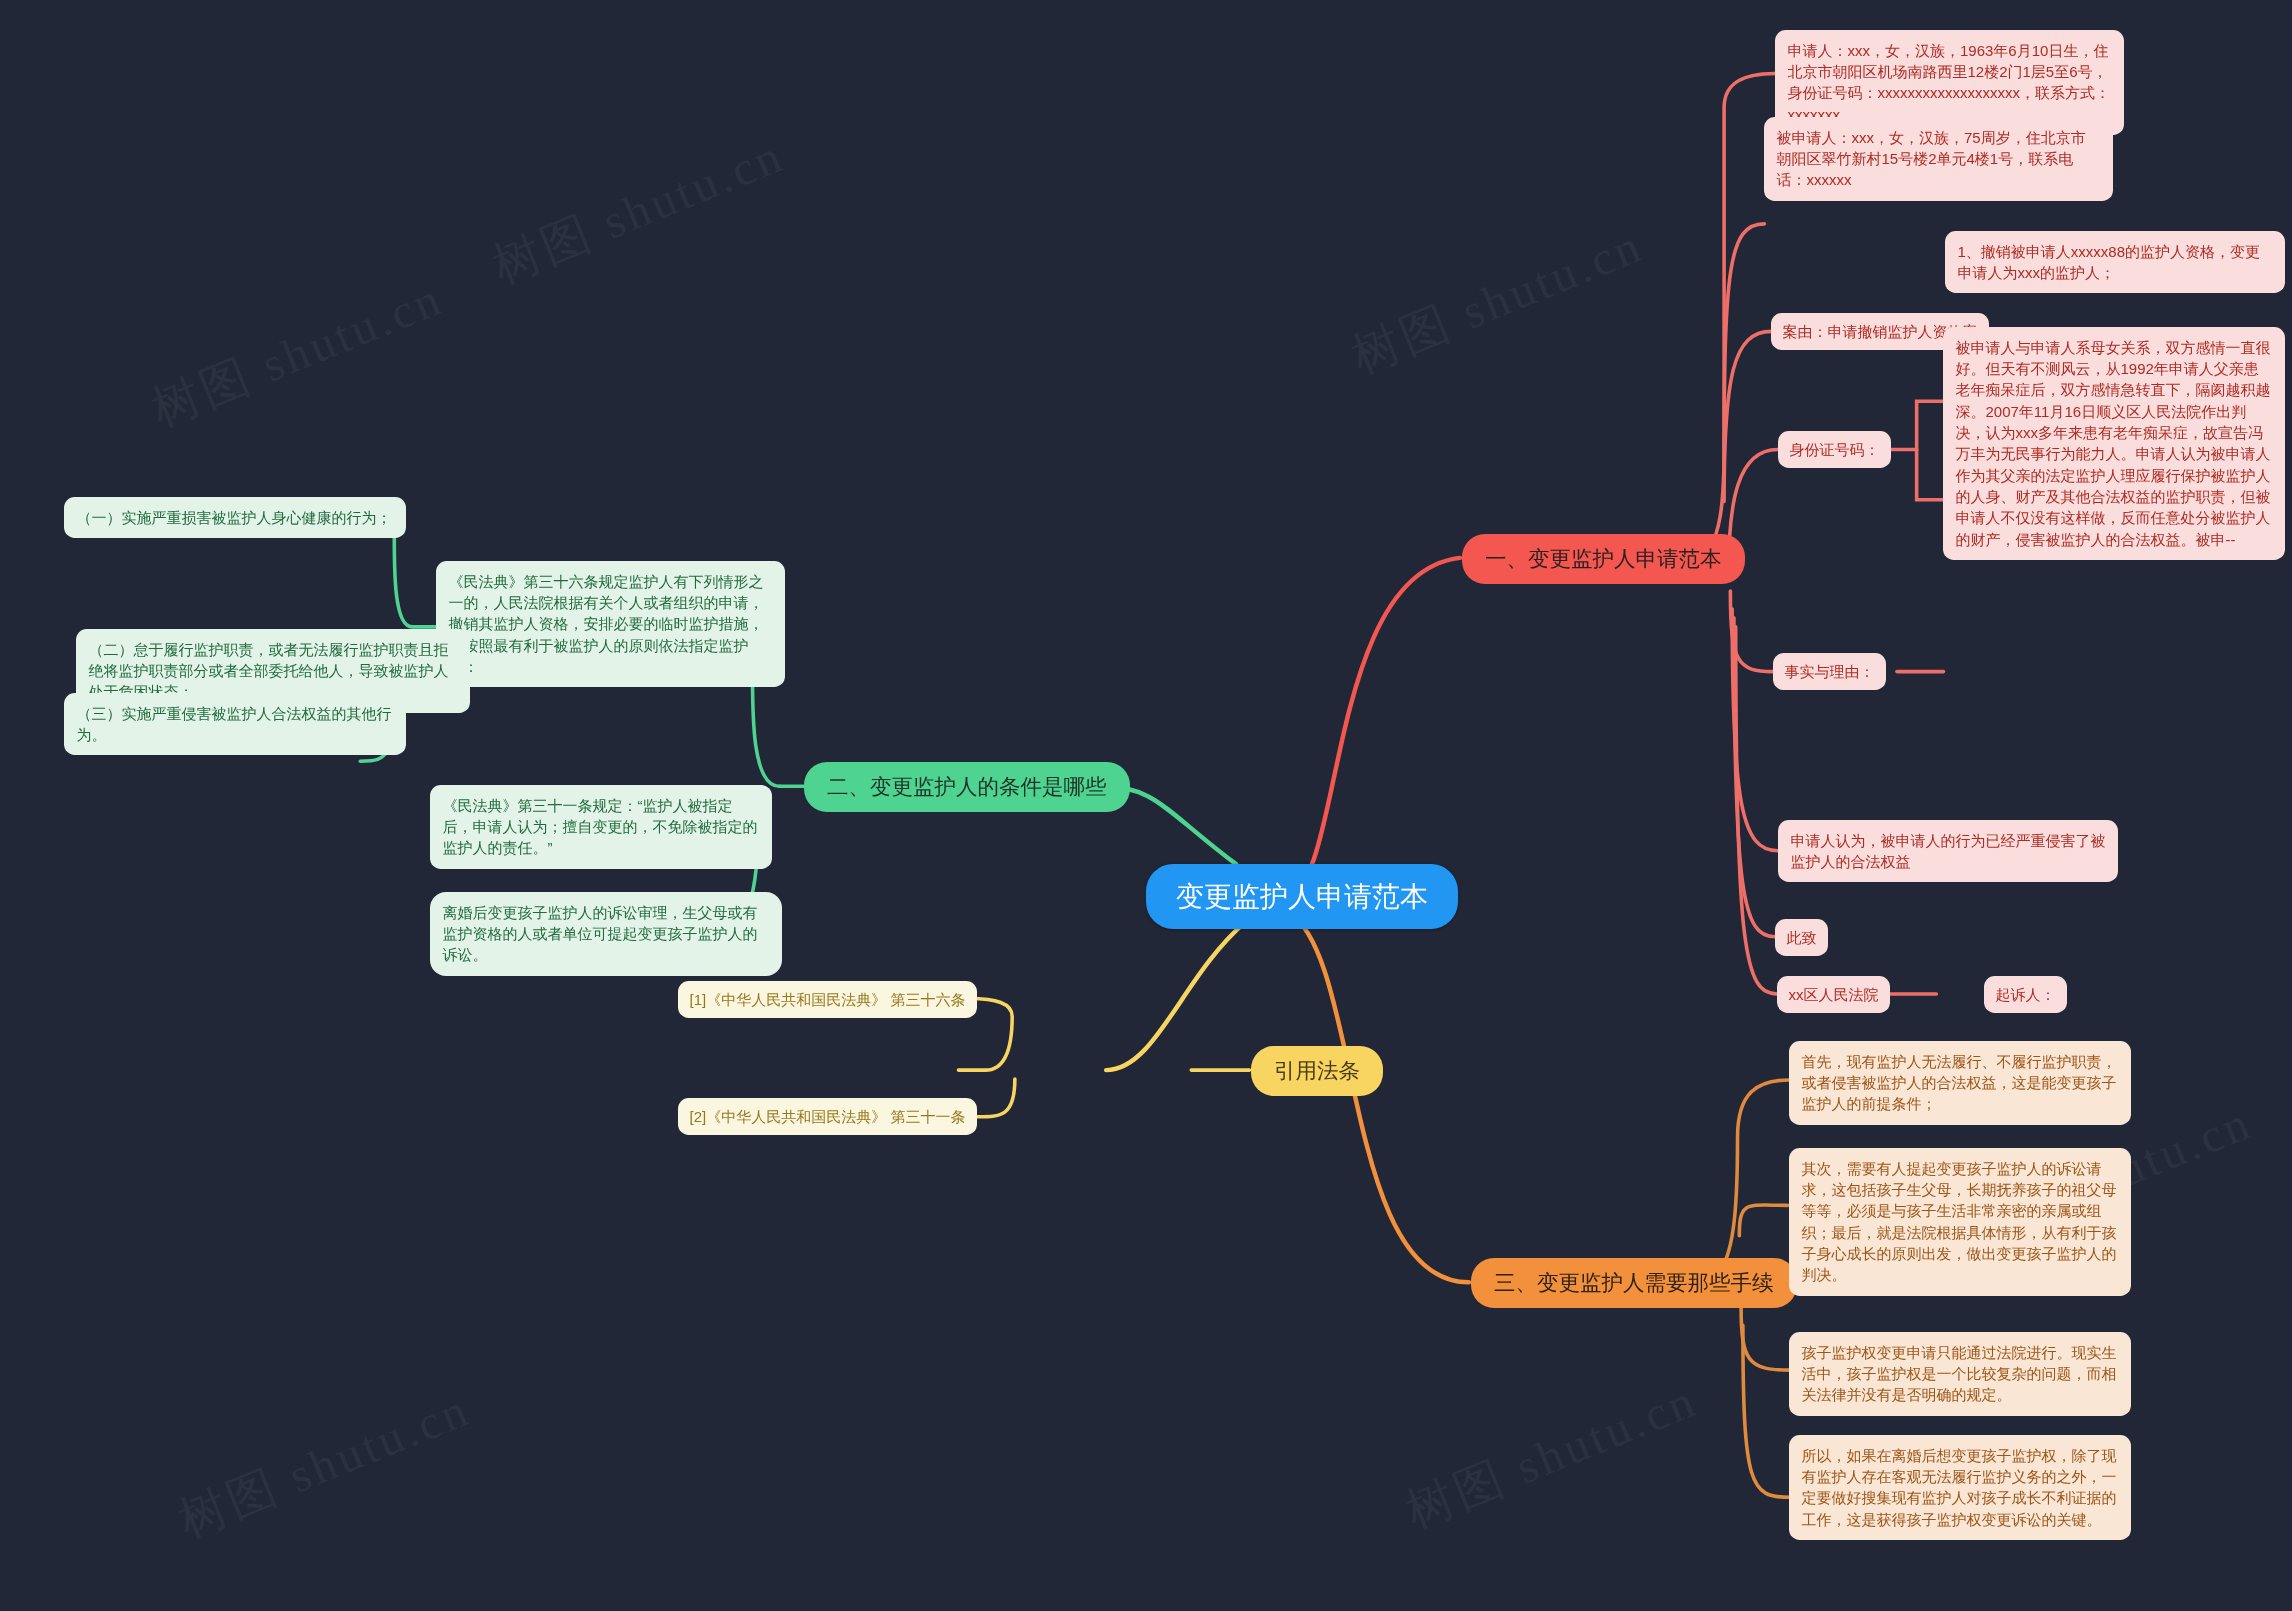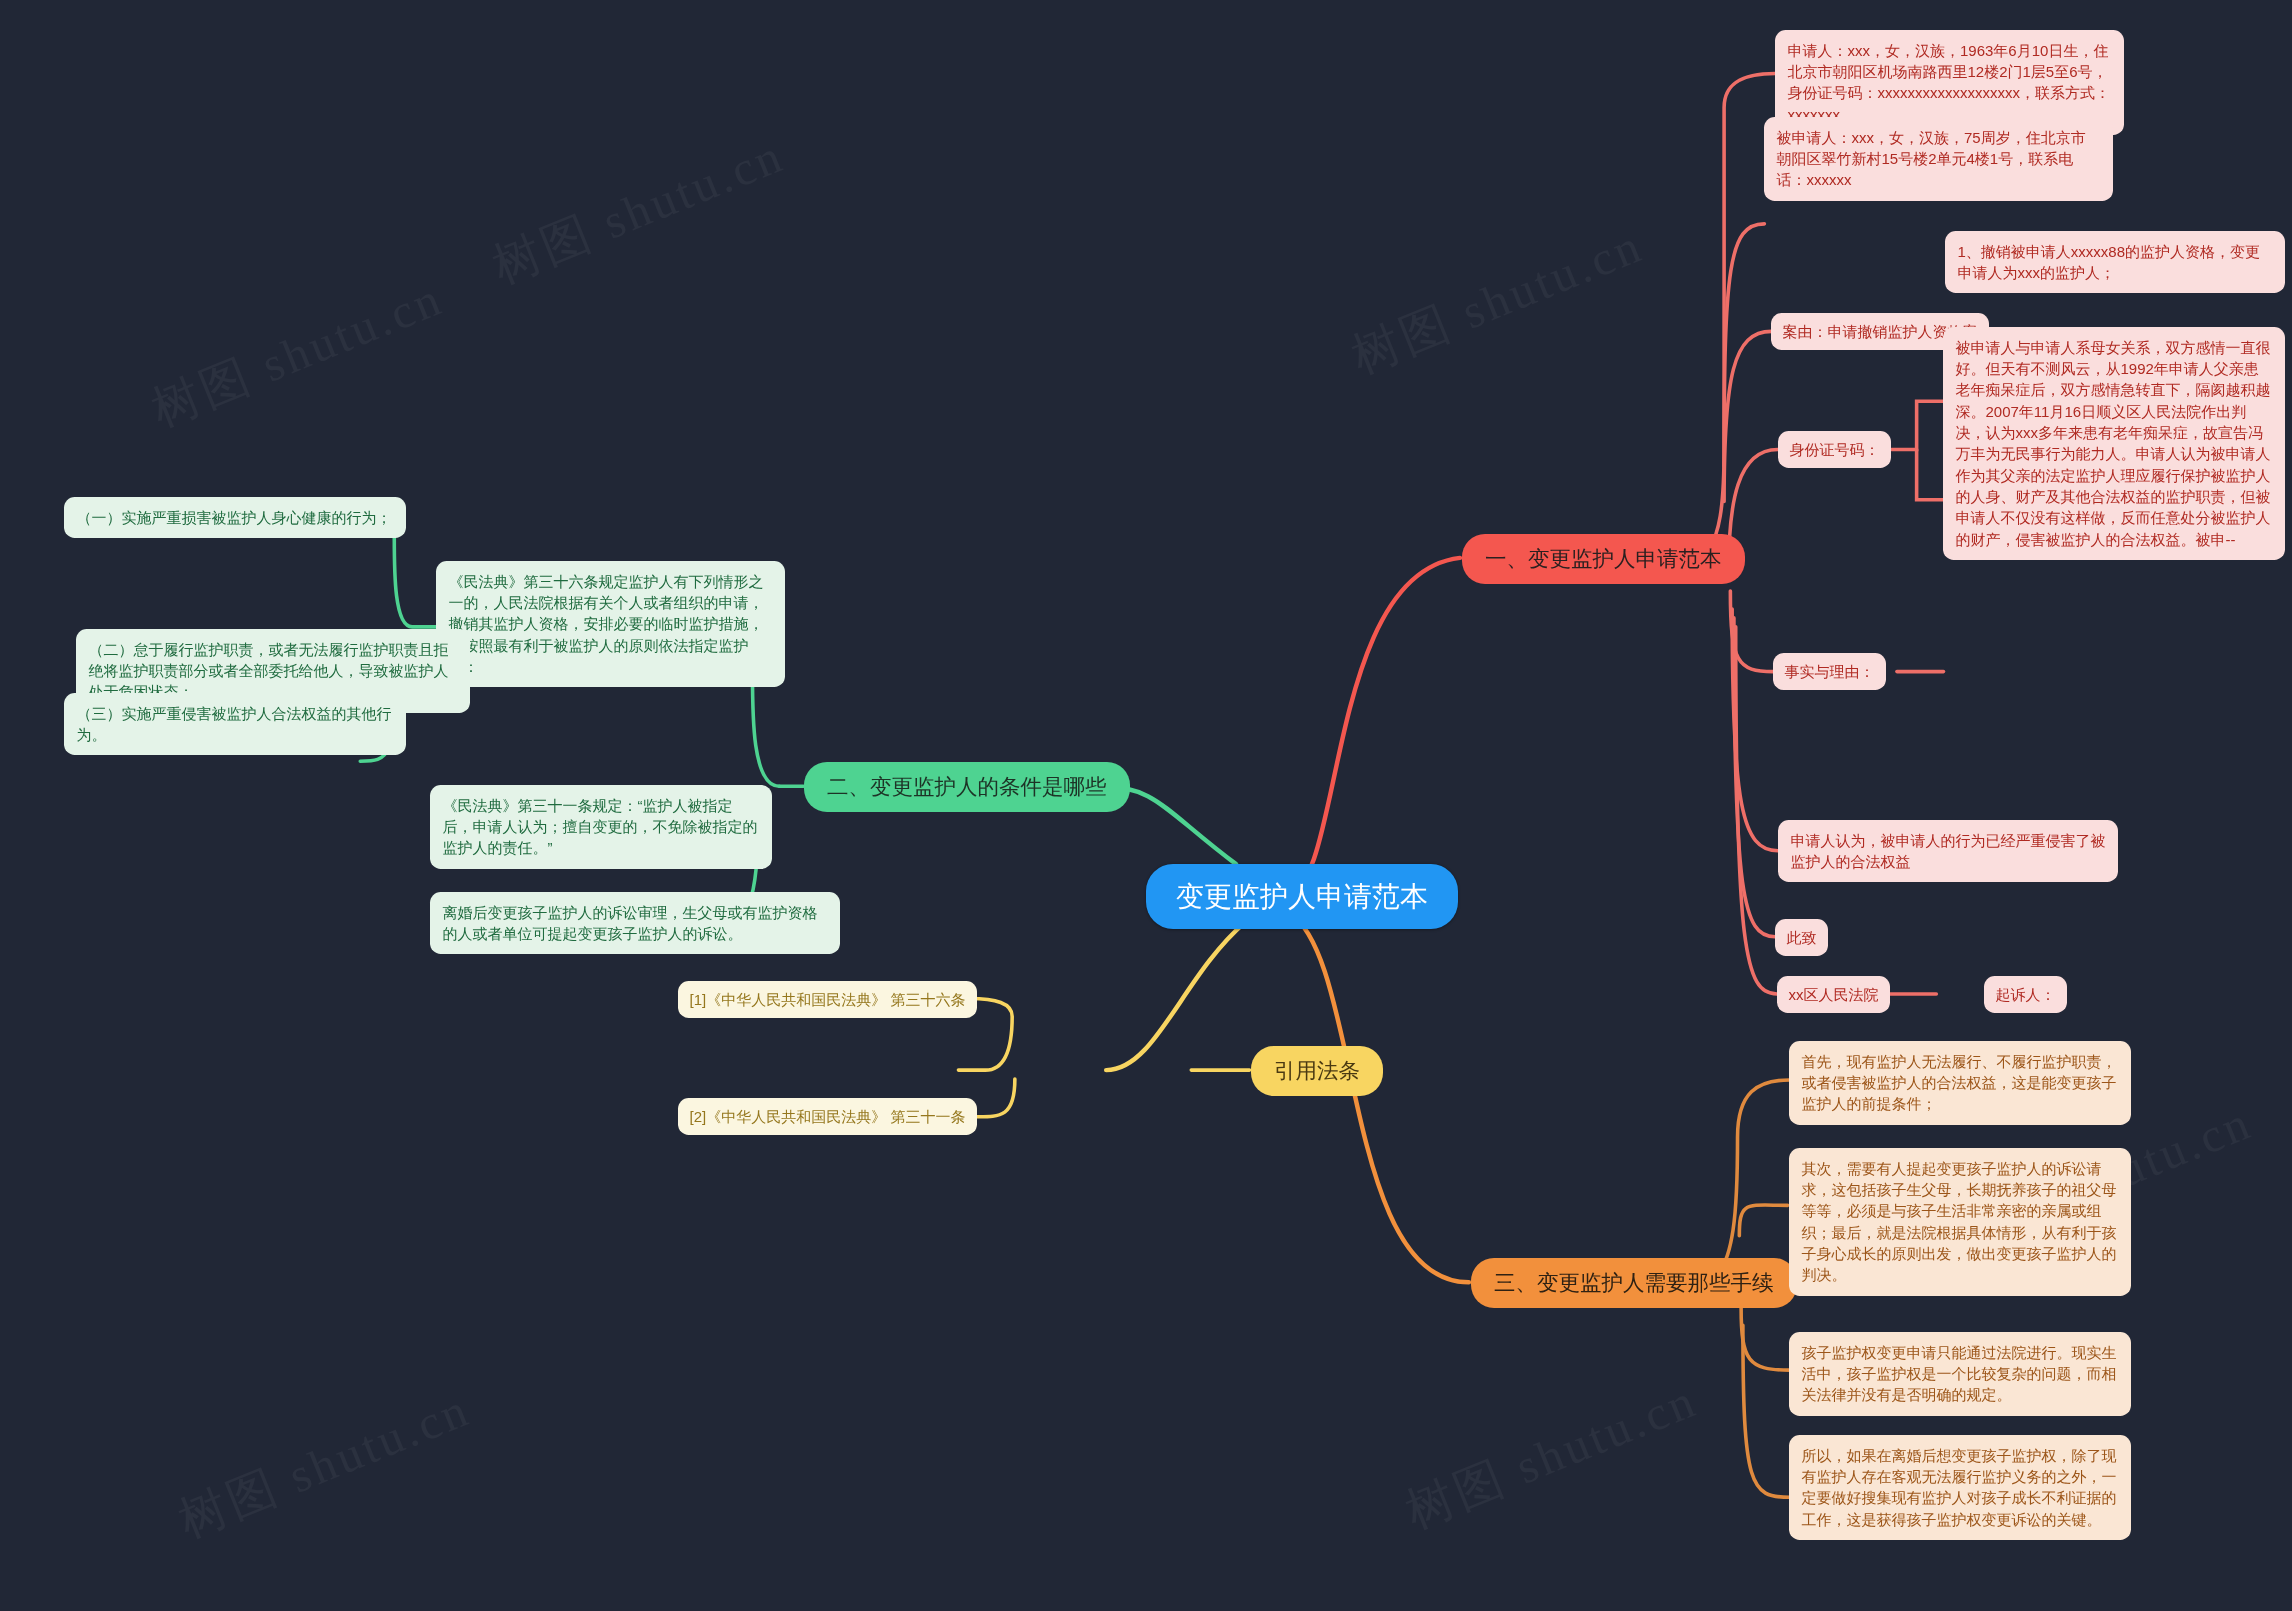--- a/index.html
+++ b/index.html
@@ -143,21 +143,21 @@
   <div class="node leaf green" style="left:436px;top:561px;width:349px;">《民法典》第三十六条规定监护人有下列情形之一的，人民法院根据有关个人或者组织的申请，撤销其监护人资格，安排必要的临时监护措施，并按照最有利于被监护人的原则依法指定监护人：</div>
 
   <div class="node leaf green" style="left:64px;top:497px;width:342px;">（一）实施严重损害被监护人身心健康的行为；</div>
 
   <div class="node leaf green" style="left:76px;top:583px;width:394px;margin-top:46px;">（二）怠于履行监护职责，或者无法履行监护职责且拒绝将监护职责部分或者全部委托给他人，导致被监护人处于危困状态；</div>
 
   <div class="node leaf green" style="left:64px;top:693px;width:342px;">（三）实施严重侵害被监护人合法权益的其他行为。</div>
 
   <div class="node leaf green" style="left:430px;top:785px;width:342px;">《民法典》第三十一条规定：“监护人被指定后，申请人认为；擅自变更的，不免除被指定的监护人的责任。”</div>
 
-  <div class="node leaf green" style="left:430px;top:892px;width:410px;">离婚后变更孩子监护人的诉讼审理，生父母或有监护资格的人或者单位可提起变更孩子监护人的诉讼。</div>
+  <div class="node leaf green" style="left:430px;top:892px;width:352px;border-radius:16px;">离婚后变更孩子监护人的诉讼审理，生父母或有监护资格的人或者单位可提起变更孩子监护人的诉讼。</div>
 
   <div class="node leaf yellow small" style="left:634px;top:981px;">[1]《中华人民共和国民法典》 第三十六条</div>
 
   <div class="node leaf yellow small" style="left:634px;top:1098px;">[2]《中华人民共和国民法典》 第三十一条</div>
 
   <div class="node leaf orange" style="left:1789px;top:1041px;width:342px;">首先，现有监护人无法履行、不履行监护职责，或者侵害被监护人的合法权益，这是能变更孩子监护人的前提条件；</div>
 
   <div class="node leaf orange" style="left:1789px;top:1332px;width:342px;">孩子监护权变更申请只能通过法院进行。现实生活中，孩子监护权是一个比较复杂的问题，而相关法律并没有是否明确的规定。</div>
 
   <div class="node leaf orange" style="left:1789px;top:1148px;width:342px;">其次，需要有人提起变更孩子监护人的诉讼请求，这包括孩子生父母，长期抚养孩子的祖父母等等，必须是与孩子生活非常亲密的亲属或组织；最后，就是法院根据具体情形，从有利于孩子身心成长的原则出发，做出变更孩子监护人的判决。</div>

